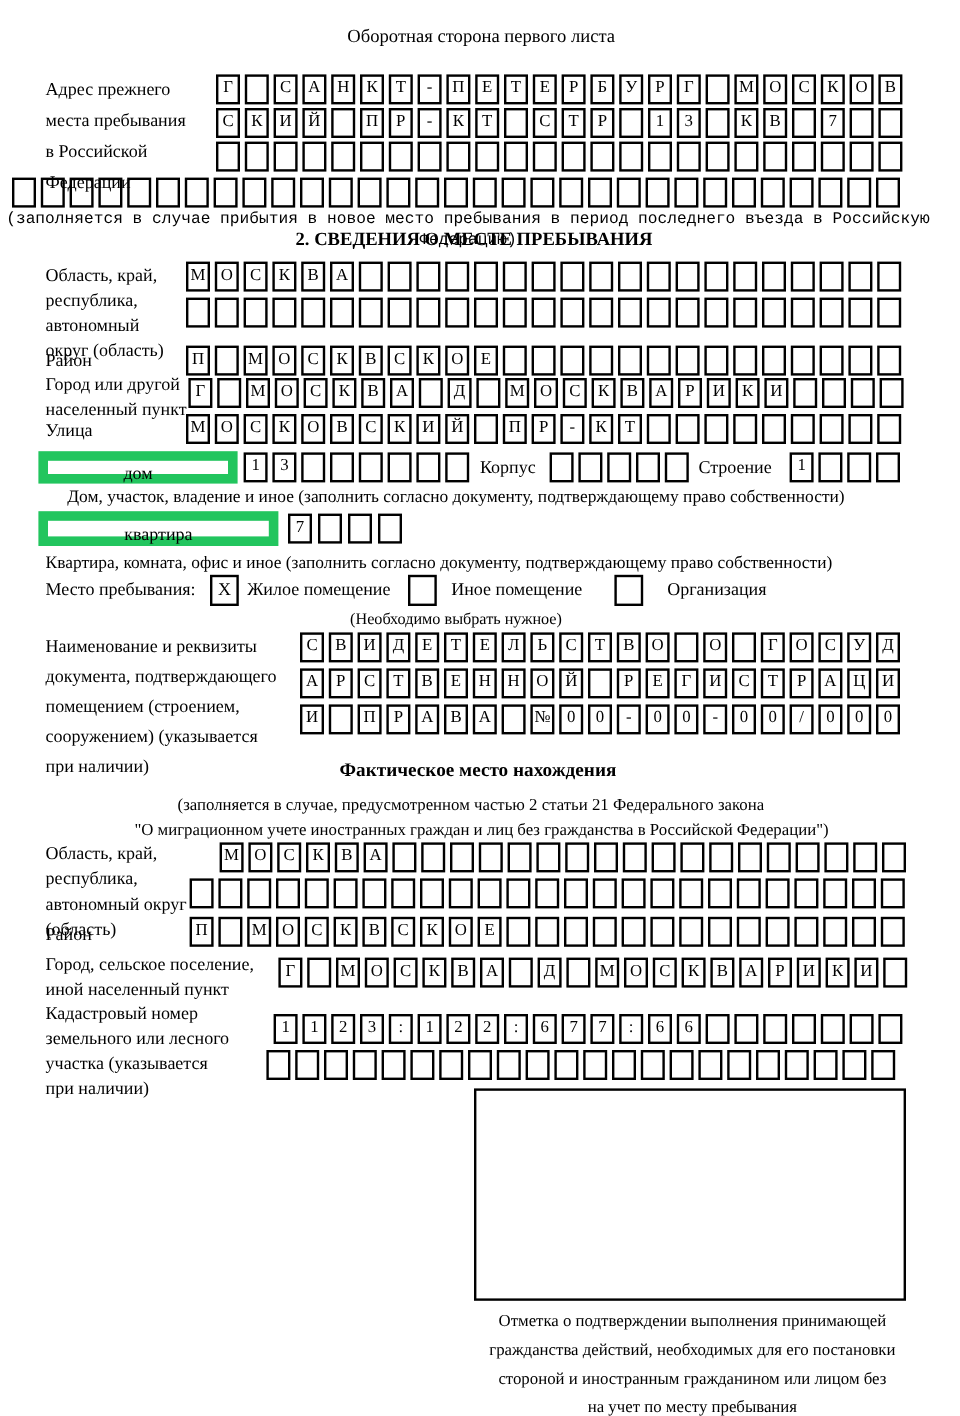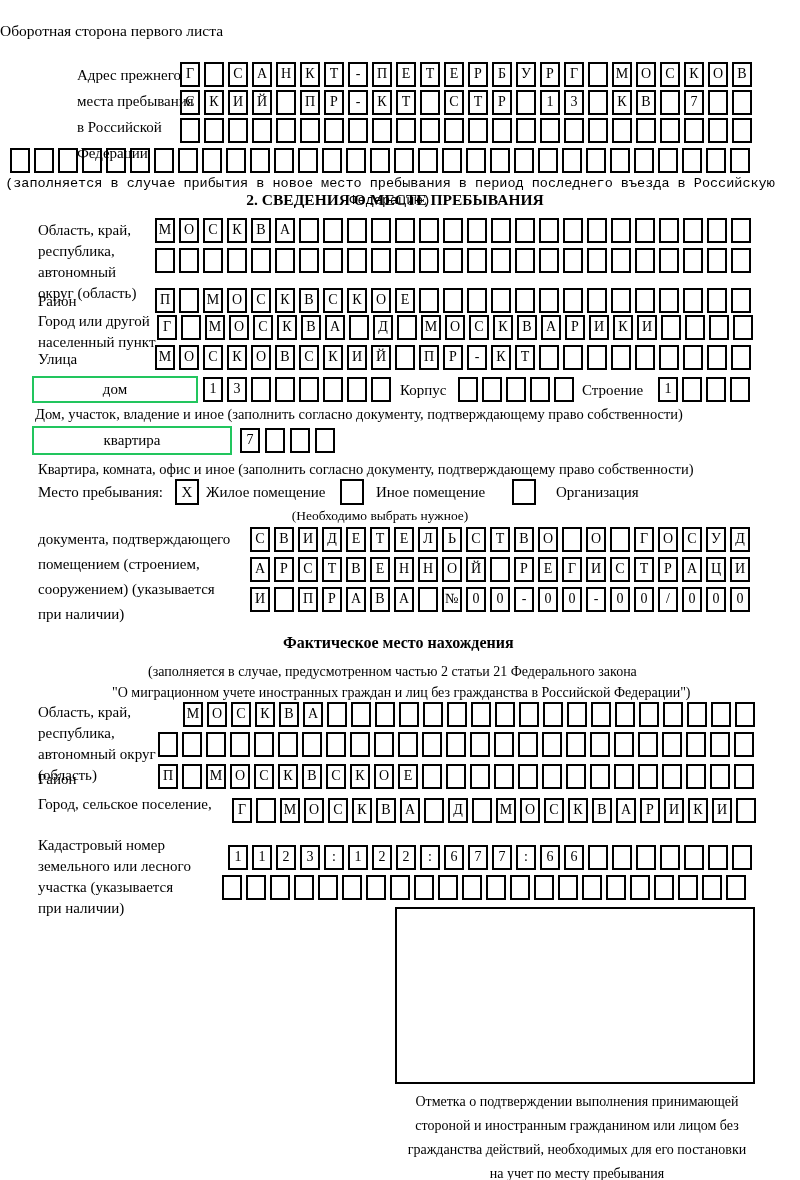--- a/index.html
+++ b/index.html
@@ -4,39 +4,39 @@
 <style>
   html,body{margin:0;padding:0;background:#ffffff;}
   body{width:800px;height:1180px;position:relative;font-family:"Liberation Serif",serif;color:#000;}
   .abs{position:absolute;}
   .lbl{font-size:15px;line-height:21px;}
   .lbl-wide{font-size:15px;line-height:26px;}
   .note{font-size:13.5px;line-height:17px;}
   .mid{font-size:14.5px;}
   .bold{font-weight:bold;}
   .center{text-align:center;}
-  .right{text-align:left;}
+  .right{text-align:center;margin-left:31px;}
   .nowrap{white-space:nowrap;}
   .cellrow{position:absolute;white-space:nowrap;height:25px;font-size:0;}
   .cell{display:inline-block;box-sizing:border-box;width:20px;height:25px;border:2px solid #000;
         margin-right:4px;text-align:center;font-size:14px;line-height:20px;vertical-align:top;
         font-family:"Liberation Serif",serif;}
   .cellrow.sp .cell{margin-right:5px;}
-  .bigbox{position:absolute;box-sizing:border-box;border:2px solid #22c55e;text-align:center;font-size:15px;}
+  .bigbox{position:absolute;box-sizing:border-box;border:8px solid #22c55e;text-align:center;font-size:15px;}
   .chk{position:absolute;box-sizing:border-box;width:24px;height:26px;border:2px solid #000;
        text-align:center;font-size:15px;line-height:22px;}
   .stampbox{position:absolute;box-sizing:border-box;border:2px solid #000;background:#fff;}
   .caption{font-size:14px;line-height:24px;text-align:center;}
 </style>
 </head>
 <body>
 
 <div class="abs right nowrap" style="left:0;top:22px;width:740px;font-size:15.5px;">Оборотная сторона первого листа</div>
 
-<div class="abs lbl-wide" style="left:38px;top:62px;width:150px;margin-left:39px;">
+<div class="abs lbl-wide" style="left:38px;top:62px;width:150px;">
   <div>Адрес прежнего</div>
   <div>места пребывания</div>
   <div>в Российской</div>
   <div>Федерации</div>
 </div>
 <div class="cellrow" style="left:180px;top:62px"><span class="cell">Г</span><span class="cell"></span><span class="cell">С</span><span class="cell">А</span><span class="cell">Н</span><span class="cell">К</span><span class="cell">Т</span><span class="cell">-</span><span class="cell">П</span><span class="cell">Е</span><span class="cell">Т</span><span class="cell">Е</span><span class="cell">Р</span><span class="cell">Б</span><span class="cell">У</span><span class="cell">Р</span><span class="cell">Г</span><span class="cell"></span><span class="cell">М</span><span class="cell">О</span><span class="cell">С</span><span class="cell">К</span><span class="cell">О</span><span class="cell">В</span></div>
 <div class="cellrow" style="left:180px;top:90px"><span class="cell">С</span><span class="cell">К</span><span class="cell">И</span><span class="cell">Й</span><span class="cell"></span><span class="cell">П</span><span class="cell">Р</span><span class="cell">-</span><span class="cell">К</span><span class="cell">Т</span><span class="cell"></span><span class="cell">С</span><span class="cell">Т</span><span class="cell">Р</span><span class="cell"></span><span class="cell">1</span><span class="cell">3</span><span class="cell"></span><span class="cell">К</span><span class="cell">В</span><span class="cell"></span><span class="cell">7</span><span class="cell"></span><span class="cell"></span></div>
 <div class="cellrow" style="left:180px;top:118px"><span class="cell"></span><span class="cell"></span><span class="cell"></span><span class="cell"></span><span class="cell"></span><span class="cell"></span><span class="cell"></span><span class="cell"></span><span class="cell"></span><span class="cell"></span><span class="cell"></span><span class="cell"></span><span class="cell"></span><span class="cell"></span><span class="cell"></span><span class="cell"></span><span class="cell"></span><span class="cell"></span><span class="cell"></span><span class="cell"></span><span class="cell"></span><span class="cell"></span><span class="cell"></span><span class="cell"></span></div>
 <div class="cellrow" style="left:10px;top:148px"><span class="cell"></span><span class="cell"></span><span class="cell"></span><span class="cell"></span><span class="cell"></span><span class="cell"></span><span class="cell"></span><span class="cell"></span><span class="cell"></span><span class="cell"></span><span class="cell"></span><span class="cell"></span><span class="cell"></span><span class="cell"></span><span class="cell"></span><span class="cell"></span><span class="cell"></span><span class="cell"></span><span class="cell"></span><span class="cell"></span><span class="cell"></span><span class="cell"></span><span class="cell"></span><span class="cell"></span><span class="cell"></span><span class="cell"></span><span class="cell"></span><span class="cell"></span><span class="cell"></span><span class="cell"></span><span class="cell"></span></div>
 <div class="abs note center" style="left:0;top:175px;width:780px;font-family:Liberation Mono, monospace;">(заполняется в случае прибытия в новое место пребывания в период последнего въезда в Российскую Федерацию)</div>
@@ -63,36 +63,37 @@
 
 <div class="abs lbl nowrap" style="left:38px;top:349px;">Улица</div>
 <div class="cellrow" style="left:155px;top:345px"><span class="cell">М</span><span class="cell">О</span><span class="cell">С</span><span class="cell">К</span><span class="cell">О</span><span class="cell">В</span><span class="cell">С</span><span class="cell">К</span><span class="cell">И</span><span class="cell">Й</span><span class="cell"></span><span class="cell">П</span><span class="cell">Р</span><span class="cell">-</span><span class="cell">К</span><span class="cell">Т</span><span class="cell"></span><span class="cell"></span><span class="cell"></span><span class="cell"></span><span class="cell"></span><span class="cell"></span><span class="cell"></span><span class="cell"></span><span class="cell"></span></div>
 
 <div class="bigbox" style="left:32px;top:376px;width:166px;height:27px;line-height:23px;">дом</div>
 <div class="cellrow" style="left:203px;top:377px"><span class="cell">1</span><span class="cell">3</span><span class="cell"></span><span class="cell"></span><span class="cell"></span><span class="cell"></span><span class="cell"></span><span class="cell"></span></div>
 <div class="abs lbl nowrap" style="left:400px;top:380px;">Корпус</div>
 <div class="cellrow" style="left:458px;top:377px"><span class="cell"></span><span class="cell"></span><span class="cell"></span><span class="cell"></span><span class="cell"></span></div>
 <div class="abs lbl nowrap" style="left:582px;top:380px;">Строение</div>
 <div class="cellrow" style="left:658px;top:377px"><span class="cell">1</span><span class="cell"></span><span class="cell"></span><span class="cell"></span></div>
-<div class="abs mid nowrap" style="left:35px;top:406px;text-align:right;">Дом, участок, владение и иное (заполнить согласно документу, подтверждающему право собственности)</div>
+<div class="abs mid nowrap" style="left:56px;top:406px;text-align:right;">Дом, участок, владение и иное (заполнить согласно документу, подтверждающему право собственности)</div>
 
 <div class="bigbox" style="left:32px;top:426px;width:200px;height:29px;line-height:25px;">квартира</div>
 <div class="cellrow sp" style="left:240px;top:428px"><span class="cell">7</span><span class="cell"></span><span class="cell"></span><span class="cell"></span></div>
 <div class="abs mid nowrap" style="left:38px;top:461px;">Квартира, комната, офис и иное (заполнить согласно документу, подтверждающему право собственности)</div>
 
 <div class="abs lbl nowrap" style="left:38px;top:482px;">Место пребывания:</div>
 <span class="chk" style="left:175px;top:479px;">X</span>
 <div class="abs lbl nowrap" style="left:206px;top:482px;">Жилое помещение</div>
 <span class="chk" style="left:340px;top:479px;"></span>
 <div class="abs lbl nowrap" style="left:376px;top:482px;">Иное помещение</div>
 <span class="chk" style="left:512px;top:479px;"></span>
 <div class="abs lbl nowrap" style="left:556px;top:482px;">Организация</div>
 <div class="abs note center" style="left:180px;top:507px;width:400px;">(Необходимо выбрать нужное)</div>
 
 <div class="abs lbl" style="left:38px;top:527px;width:210px;line-height:25px;">
+  <div>Наименование и реквизиты</div>
   <div>документа, подтверждающего</div>
   <div>помещением (строением,</div>
   <div>сооружением) (указывается</div>
   <div>при наличии)</div>
 </div>
 <div class="cellrow" style="left:250px;top:527px"><span class="cell">С</span><span class="cell">В</span><span class="cell">И</span><span class="cell">Д</span><span class="cell">Е</span><span class="cell">Т</span><span class="cell">Е</span><span class="cell">Л</span><span class="cell">Ь</span><span class="cell">С</span><span class="cell">Т</span><span class="cell">В</span><span class="cell">О</span><span class="cell"></span><span class="cell">О</span><span class="cell"></span><span class="cell">Г</span><span class="cell">О</span><span class="cell">С</span><span class="cell">У</span><span class="cell">Д</span></div>
 <div class="cellrow" style="left:250px;top:557px"><span class="cell">А</span><span class="cell">Р</span><span class="cell">С</span><span class="cell">Т</span><span class="cell">В</span><span class="cell">Е</span><span class="cell">Н</span><span class="cell">Н</span><span class="cell">О</span><span class="cell">Й</span><span class="cell"></span><span class="cell">Р</span><span class="cell">Е</span><span class="cell">Г</span><span class="cell">И</span><span class="cell">С</span><span class="cell">Т</span><span class="cell">Р</span><span class="cell">А</span><span class="cell">Ц</span><span class="cell">И</span></div>
 <div class="cellrow" style="left:250px;top:587px"><span class="cell">И</span><span class="cell"></span><span class="cell">П</span><span class="cell">Р</span><span class="cell">А</span><span class="cell">В</span><span class="cell">А</span><span class="cell"></span><span class="cell">№</span><span class="cell">0</span><span class="cell">0</span><span class="cell">-</span><span class="cell">0</span><span class="cell">0</span><span class="cell">-</span><span class="cell">0</span><span class="cell">0</span><span class="cell">/</span><span class="cell">0</span><span class="cell">0</span><span class="cell">0</span></div>
 
 <div class="abs bold nowrap" style="left:283px;top:634px;font-size:16px;">Фактическое место нахождения</div>
@@ -106,31 +107,32 @@
   <div>(область)</div>
 </div>
 <div class="cellrow" style="left:183px;top:702px"><span class="cell">М</span><span class="cell">О</span><span class="cell">С</span><span class="cell">К</span><span class="cell">В</span><span class="cell">А</span><span class="cell"></span><span class="cell"></span><span class="cell"></span><span class="cell"></span><span class="cell"></span><span class="cell"></span><span class="cell"></span><span class="cell"></span><span class="cell"></span><span class="cell"></span><span class="cell"></span><span class="cell"></span><span class="cell"></span><span class="cell"></span><span class="cell"></span><span class="cell"></span><span class="cell"></span><span class="cell"></span></div>
 <div class="cellrow" style="left:158px;top:732px"><span class="cell"></span><span class="cell"></span><span class="cell"></span><span class="cell"></span><span class="cell"></span><span class="cell"></span><span class="cell"></span><span class="cell"></span><span class="cell"></span><span class="cell"></span><span class="cell"></span><span class="cell"></span><span class="cell"></span><span class="cell"></span><span class="cell"></span><span class="cell"></span><span class="cell"></span><span class="cell"></span><span class="cell"></span><span class="cell"></span><span class="cell"></span><span class="cell"></span><span class="cell"></span><span class="cell"></span><span class="cell"></span></div>
 
 <div class="abs lbl nowrap" style="left:38px;top:769px;">Район</div>
 <div class="cellrow" style="left:158px;top:764px"><span class="cell">П</span><span class="cell"></span><span class="cell">М</span><span class="cell">О</span><span class="cell">С</span><span class="cell">К</span><span class="cell">В</span><span class="cell">С</span><span class="cell">К</span><span class="cell">О</span><span class="cell">Е</span><span class="cell"></span><span class="cell"></span><span class="cell"></span><span class="cell"></span><span class="cell"></span><span class="cell"></span><span class="cell"></span><span class="cell"></span><span class="cell"></span><span class="cell"></span><span class="cell"></span><span class="cell"></span><span class="cell"></span><span class="cell"></span></div>
 
 <div class="abs lbl" style="left:38px;top:794px;width:190px;">
   <div>Город, сельское поселение,</div>
+  <div>иной населенный пункт</div>
 </div>
 <div class="cellrow" style="left:232px;top:798px"><span class="cell">Г</span><span class="cell"></span><span class="cell">М</span><span class="cell">О</span><span class="cell">С</span><span class="cell">К</span><span class="cell">В</span><span class="cell">А</span><span class="cell"></span><span class="cell">Д</span><span class="cell"></span><span class="cell">М</span><span class="cell">О</span><span class="cell">С</span><span class="cell">К</span><span class="cell">В</span><span class="cell">А</span><span class="cell">Р</span><span class="cell">И</span><span class="cell">К</span><span class="cell">И</span><span class="cell"></span></div>
 
 <div class="abs lbl" style="left:38px;top:835px;width:180px;">
   <div>Кадастровый номер</div>
   <div>земельного или лесного</div>
   <div>участка (указывается</div>
   <div>при наличии)</div>
 </div>
 <div class="cellrow" style="left:228px;top:845px"><span class="cell">1</span><span class="cell">1</span><span class="cell">2</span><span class="cell">3</span><span class="cell">:</span><span class="cell">1</span><span class="cell">2</span><span class="cell">2</span><span class="cell">:</span><span class="cell">6</span><span class="cell">7</span><span class="cell">7</span><span class="cell">:</span><span class="cell">6</span><span class="cell">6</span><span class="cell"></span><span class="cell"></span><span class="cell"></span><span class="cell"></span><span class="cell"></span><span class="cell"></span><span class="cell"></span></div>
 <div class="cellrow" style="left:222px;top:875px"><span class="cell"></span><span class="cell"></span><span class="cell"></span><span class="cell"></span><span class="cell"></span><span class="cell"></span><span class="cell"></span><span class="cell"></span><span class="cell"></span><span class="cell"></span><span class="cell"></span><span class="cell"></span><span class="cell"></span><span class="cell"></span><span class="cell"></span><span class="cell"></span><span class="cell"></span><span class="cell"></span><span class="cell"></span><span class="cell"></span><span class="cell"></span><span class="cell"></span></div>
 
 <div class="stampbox" style="left:395px;top:907px;width:360px;height:177px;"></div>
 <div class="abs caption" style="left:388px;top:1090px;width:378px;">
   <div>Отметка о подтверждении выполнения принимающей</div>
+  <div>гражданства действий, необходимых для его постановки</div>
   <div>стороной и иностранным гражданином или лицом без</div>
-  <div>гражданства действий, необходимых для его постановки</div>
   <div>на учет по месту пребывания</div>
 </div>
 
 </body></html>

